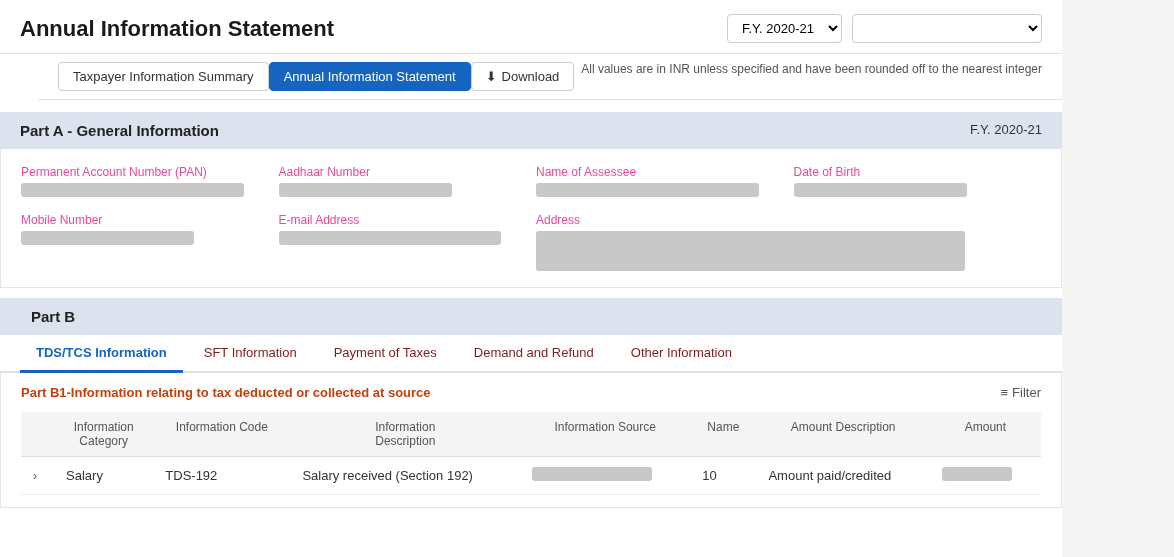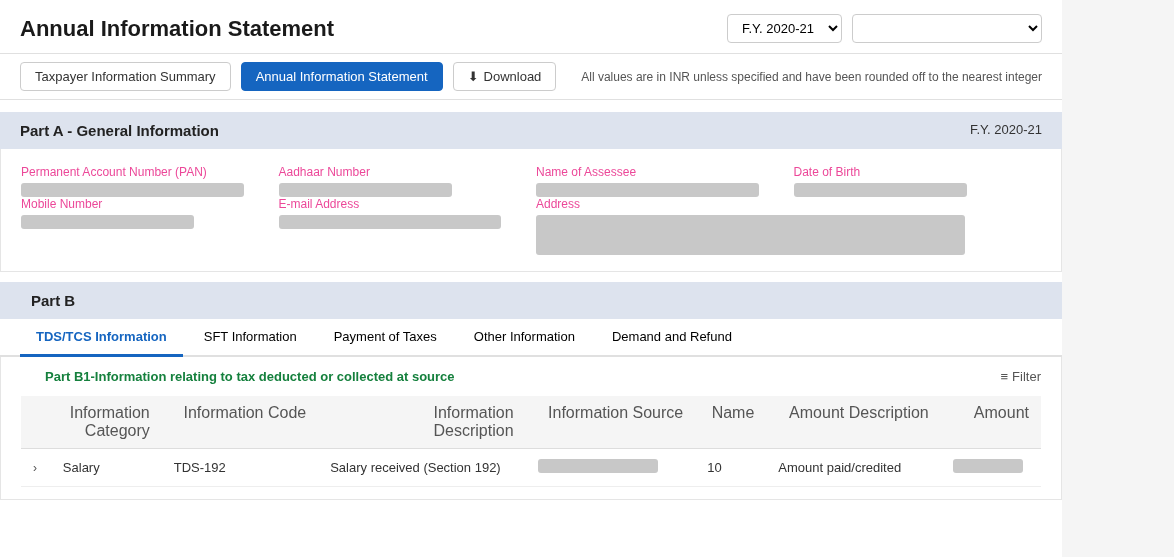--- a/index.html
+++ b/index.html
@@ -8,63 +8,63 @@
     .page-wrapper { background: #fff; min-height: 557px; width: 1062px; overflow: hidden; }
 
     
     .header { display: flex; align-items: center; justify-content: space-between; padding: 14px 20px 10px 20px; background: #fff; border-bottom: 1px solid #e0e0e0; }
     .header-title { font-size: 22px; font-weight: bold; color: #1a1a1a; }
     .header-controls { display: flex; gap: 10px; }
     .header-select { padding: 5px 10px; border: 1px solid #ccc; border-radius: 4px; font-size: 13px; background: #fff; min-width: 110px; cursor: pointer; }
     .header-select-wide { min-width: 190px; }
 
     
-    .tab-bar { display: flex; align-items: center; padding: 8px 20px; background: #fff; gap: 10px; border-bottom: 1px solid #e0e0e0; }
+    .tab-bar { display: flex; padding: 8px 20px; background: #fff; gap: 0; border-bottom: 1px solid #e0e0e0; margin-left: 38px; }
     .tab-btn { padding: 6px 14px; border: 1px solid #ccc; border-radius: 4px; font-size: 13px; cursor: pointer; background: #fff; color: #333; }
     .tab-btn.active { background: #1565c0; color: #fff; border-color: #1565c0; }
     .tab-btn.inactive { background: #fff; color: #333; }
     .download-btn { padding: 6px 14px; border: 1px solid #ccc; border-radius: 4px; font-size: 13px; cursor: pointer; background: #fff; color: #333; display: flex; align-items: center; gap: 5px; }
     .note-text { margin-left: auto; font-size: 12px; color: #555; text-align: right; }
 
     
     .part-section { background: #fff; margin: 12px 0 0 0; }
     .part-header { background: #dde3ee; padding: 10px 20px; display: flex; justify-content: space-between; align-items: flex-start; }
     .part-header-title { font-size: 15px; font-weight: bold; color: #222; }
     .part-header-fy { font-size: 13px; color: #333; }
     .part-body { padding: 16px 20px; background: #fff; border: 1px solid #e5e5e5; border-top: none; }
 
     .info-grid { display: grid; grid-template-columns: repeat(4, 1fr); gap: 16px 10px; }
     .info-item { display: flex; flex-direction: column; gap: 4px; }
     .info-label { font-size: 12px; color: #ec4899; }
     .info-value { height: 14px; background: #c8c8c8; border-radius: 3px; width: 80%; }
     .info-value.wide { width: 90%; }
     .info-value.medium { width: 70%; }
 
-    .info-grid-bottom { display: grid; grid-template-columns: repeat(4, 1fr); gap: 16px 10px; }
+    .info-grid-bottom { display: grid; grid-template-columns: repeat(4, 1fr); gap: 16px 10px; margin-top: 16px; }
     .address-value { height: 40px; background: #c8c8c8; border-radius: 3px; width: 85%; }
 
     
     .part-b-section { margin-top: 10px; }
     .part-b-header { background: #dde3ee; padding: 10px 31px; }
     .part-b-header-title { font-size: 15px; font-weight: bold; color: #222; }
 
     
     .sub-tabs { display: flex; gap: 5px; padding: 0 20px; background: #fff; border-bottom: 2px solid #e0e0e0; }
-    .sub-tab { padding: 10px 16px; font-size: 13px; cursor: pointer; color: #000000; border-bottom: 3px solid transparent; margin-bottom: -2px; }
+    .sub-tab { padding: 10px 16px; font-size: 13px; cursor: pointer; color: #7f1d1d; border-bottom: 3px solid transparent; margin-bottom: -2px; }
     .sub-tab.active { color: #1565c0; border-bottom: 3px solid #1565c0; font-weight: bold; }
 
     
     .table-section { padding: 12px 20px; background: #fff; border: 1px solid #e5e5e5; border-top: none; }
     .table-section-header { display: flex; justify-content: space-between; align-items: center; margin-bottom: 12px; }
-    .table-section-title { font-size: 13px; font-weight: bold; color: #15803d; margin-left: 24px; }
+    .table-section-title { font-size: 13px; font-weight: bold; color: #c2410c; }
     .filter-btn { display: flex; align-items: center; gap: 4px; font-size: 13px; color: #555; cursor: pointer; }
 
     .data-table { width: 100%; border-collapse: collapse; font-size: 13px; }
     .data-table thead tr { background: #f5f5f5; border-bottom: 1px solid #ddd; }
-    .data-table thead th { padding: 8px 12px; text-align: right; font-weight: normal; color: #555; font-size: 16px; vertical-align: top; }
+    .data-table thead th { padding: 8px 12px; text-align: center; font-weight: normal; color: #555; font-size: 12px; vertical-align: top; }
     .data-table tbody tr { border-bottom: 1px solid #eee; }
     .data-table tbody td { padding: 10px 12px; color: #333; font-size: 13px; vertical-align: middle; }
     .expand-icon { color: #555; font-size: 12px; cursor: pointer; }
     .cell-placeholder { height: 14px; background: #c8c8c8; border-radius: 3px; display: inline-block; width: 120px; }
   </style>
 </head>
 <body>
 
 <div class="page-wrapper">
 
@@ -135,22 +135,22 @@
 
   <div class="part-b-section">
     <div class="part-b-header">
       <span class="part-b-header-title">Part B</span>
     </div>
 
     <div class="sub-tabs">
       <div class="sub-tab active">TDS/TCS Information</div>
       <div class="sub-tab">SFT Information</div>
       <div class="sub-tab">Payment of Taxes</div>
+      <div class="sub-tab">Demand and Refund</div>
       <div class="sub-tab">Other Information</div>
-      <div class="sub-tab">Demand and Refund</div>
     </div>
 
     <div class="table-section">
       <div class="table-section-header">
         <span class="table-section-title">Part B1-Information relating to tax deducted or collected at source</span>
         <div class="filter-btn">
           <span>≡</span>
           <span>Filter</span>
         </div>
       </div>

